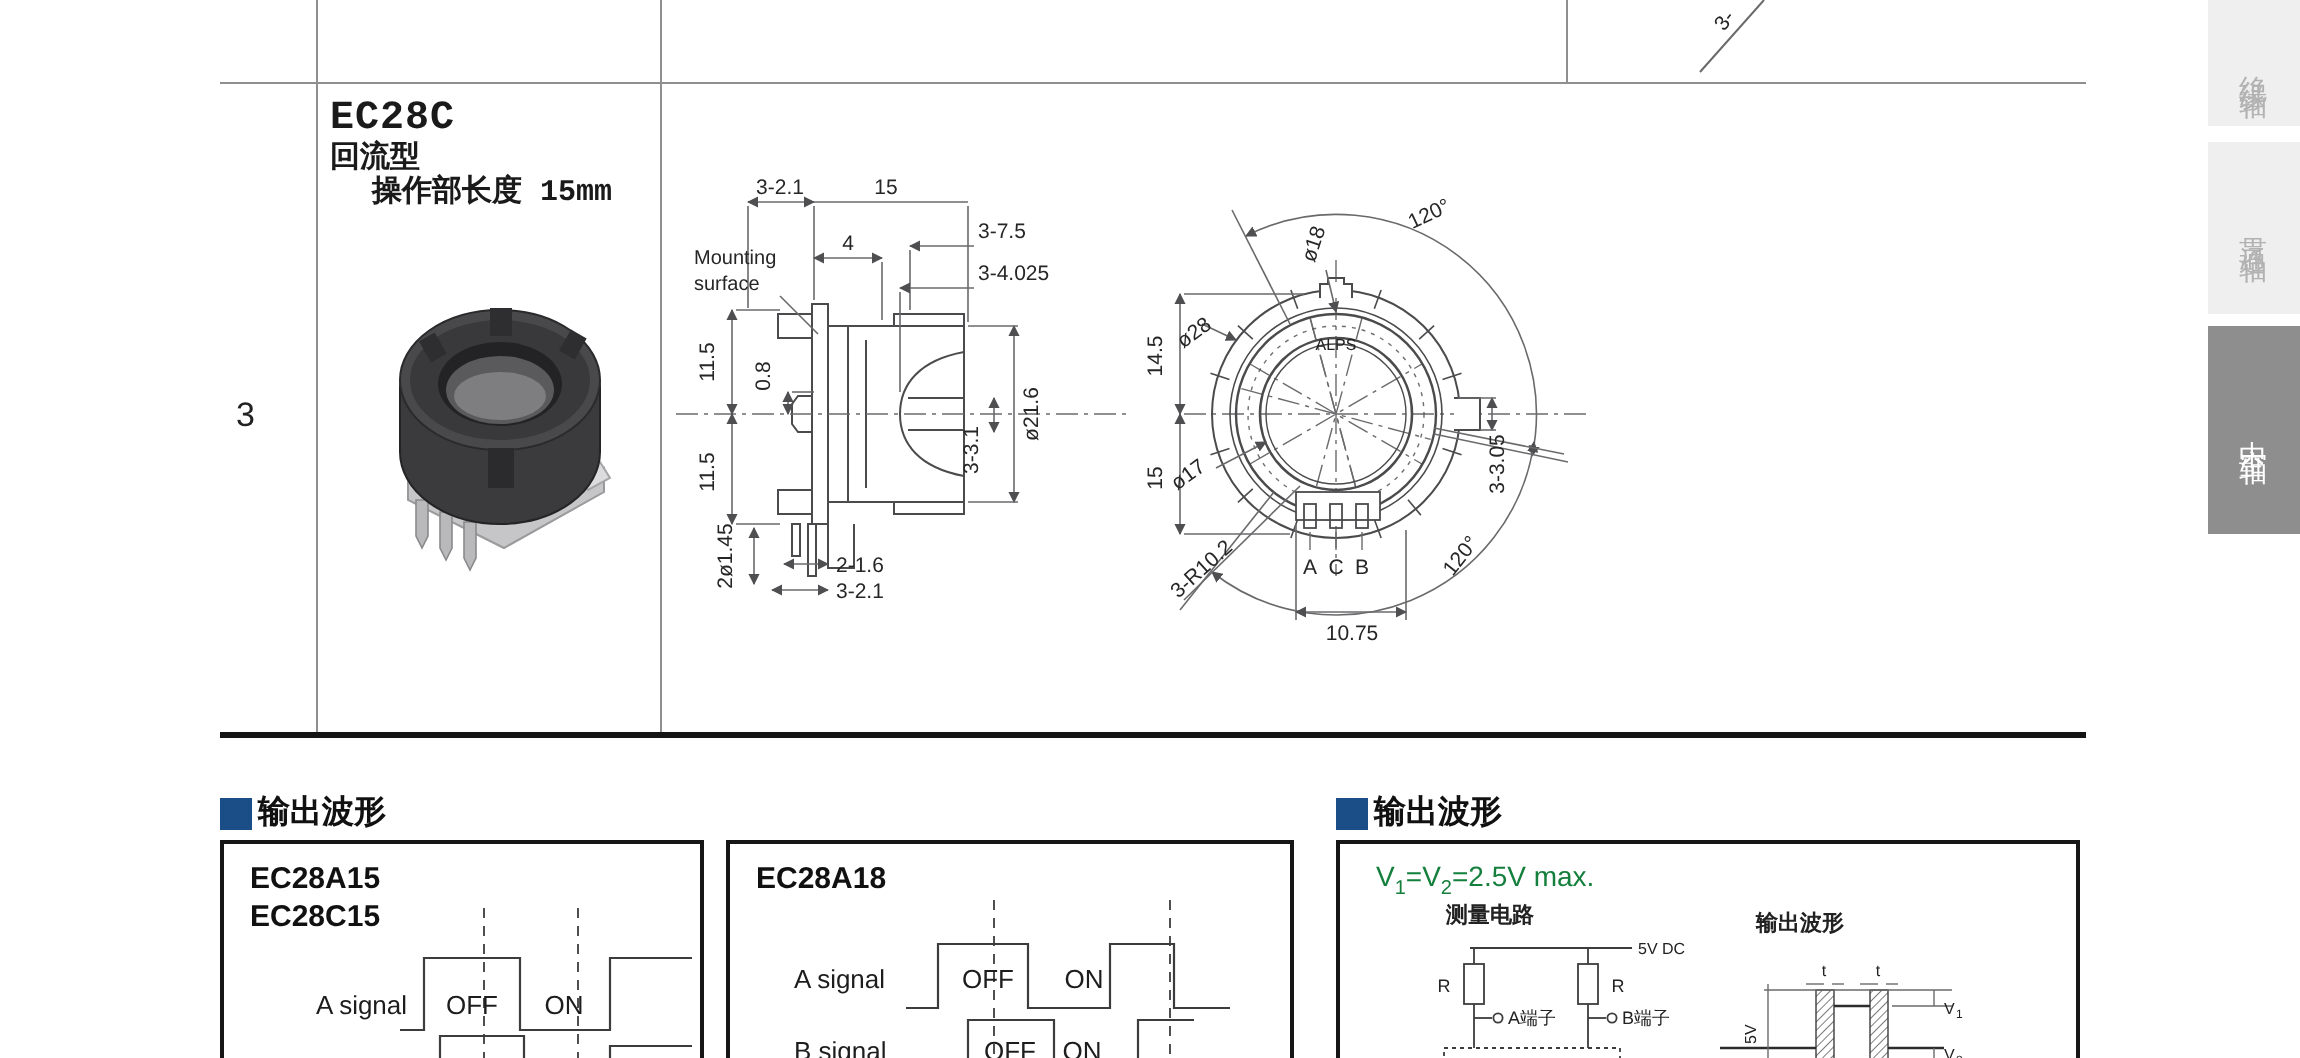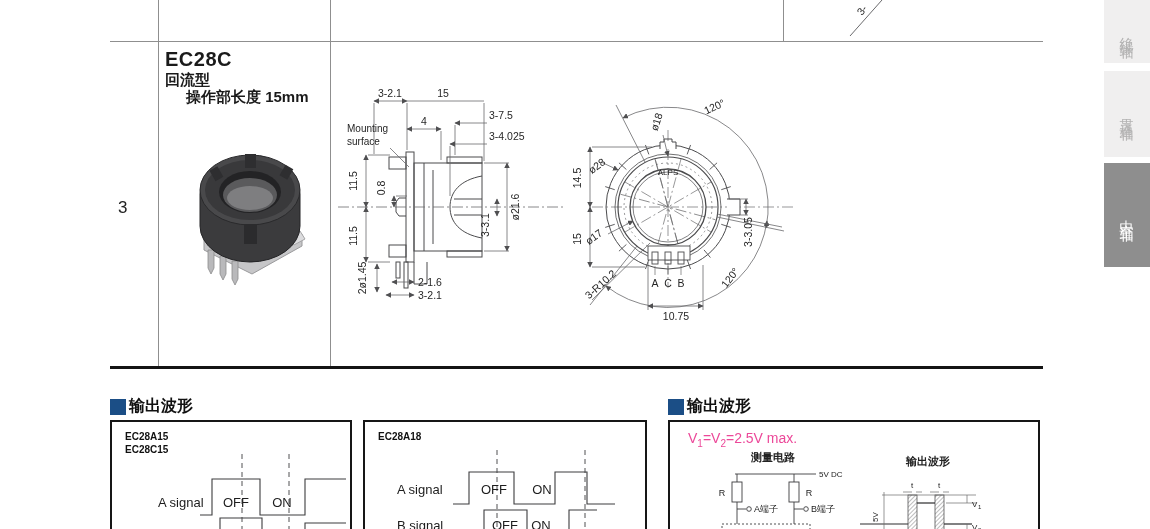--- a/index.html
+++ b/index.html
@@ -2,34 +2,34 @@
 <html><head>
 <meta charset="utf-8">
 <style>
   html,body{margin:0;padding:0;background:#fff;}
   #page{position:relative;width:1150px;height:529px;background:#fff;overflow:hidden;
         font-family:"Liberation Sans",sans-serif;color:#1a1a1a;}
   .vline{position:absolute;width:1px;background:#8f8f8f;}
   .hline{position:absolute;height:1px;background:#8f8f8f;}
   .thick{position:absolute;height:3px;background:#141414;}
   
-  .model{position:absolute;left:165px;top:48px;font-weight:bold;line-height:1.15;}
+  .model{position:absolute;left:165px;top:48px;font-weight:bold;line-height:1.15;font-family:Liberation Mono, monospace;}
   .model .m1{font-size:20px;letter-spacing:.5px;}
   .model .m2{font-size:15px;margin-top:0;}
   .model .m3{font-size:15px;margin-left:21px;}
   .rownum{position:absolute;left:118px;top:198px;font-size:17px;color:#222;}
   
   .sec-h{position:absolute;font-weight:bold;font-size:16px;color:#111;display:flex;align-items:center;gap:3px;}
   .bluesq{display:inline-block;width:16px;height:16px;background:#1b4e86;}
   
   .wbox{position:absolute;border:2px solid #161616;background:#fff;box-sizing:border-box;}
-  .wbox .models{position:absolute;left:13px;top:9px;font-weight:bold;font-size:10px;line-height:1.25;color:#111;}
-  .cond{position:absolute;left:18px;top:8px;font-size:14px;color:#ec4899;}
+  .wbox .models{position:absolute;left:13px;top:9px;font-weight:bold;font-size:15px;line-height:1.25;color:#111;}
+  .cond{position:absolute;left:18px;top:8px;font-size:14px;color:#15803d;}
   .cond sub{font-size:10px;}
-  .smalltitle{position:absolute;font-weight:bold;font-size:11px;color:#222;text-align:center;width:100px;}
+  .smalltitle{position:absolute;font-weight:bold;font-size:11px;color:#222;width:100px;}
   
   .tab{position:absolute;left:1104px;width:46px;display:flex;align-items:center;justify-content:center;}
   .tab .vtxt{writing-mode:vertical-rl;text-orientation:upright;font-size:14px;letter-spacing:4px;}
   .tab.inactive{background:#f0efef;color:#b3b2b2;}
   .tab.active{background:#8e8e8e;color:#ffffff;}
   
   svg text{font-family:"Liberation Sans",sans-serif;}
   .dimtxt{font-size:10.5px;fill:#262626;}
   .dimtxt-s{font-size:10px;fill:#262626;}
   .sig{font-size:13px;fill:#1d1d1d;}

